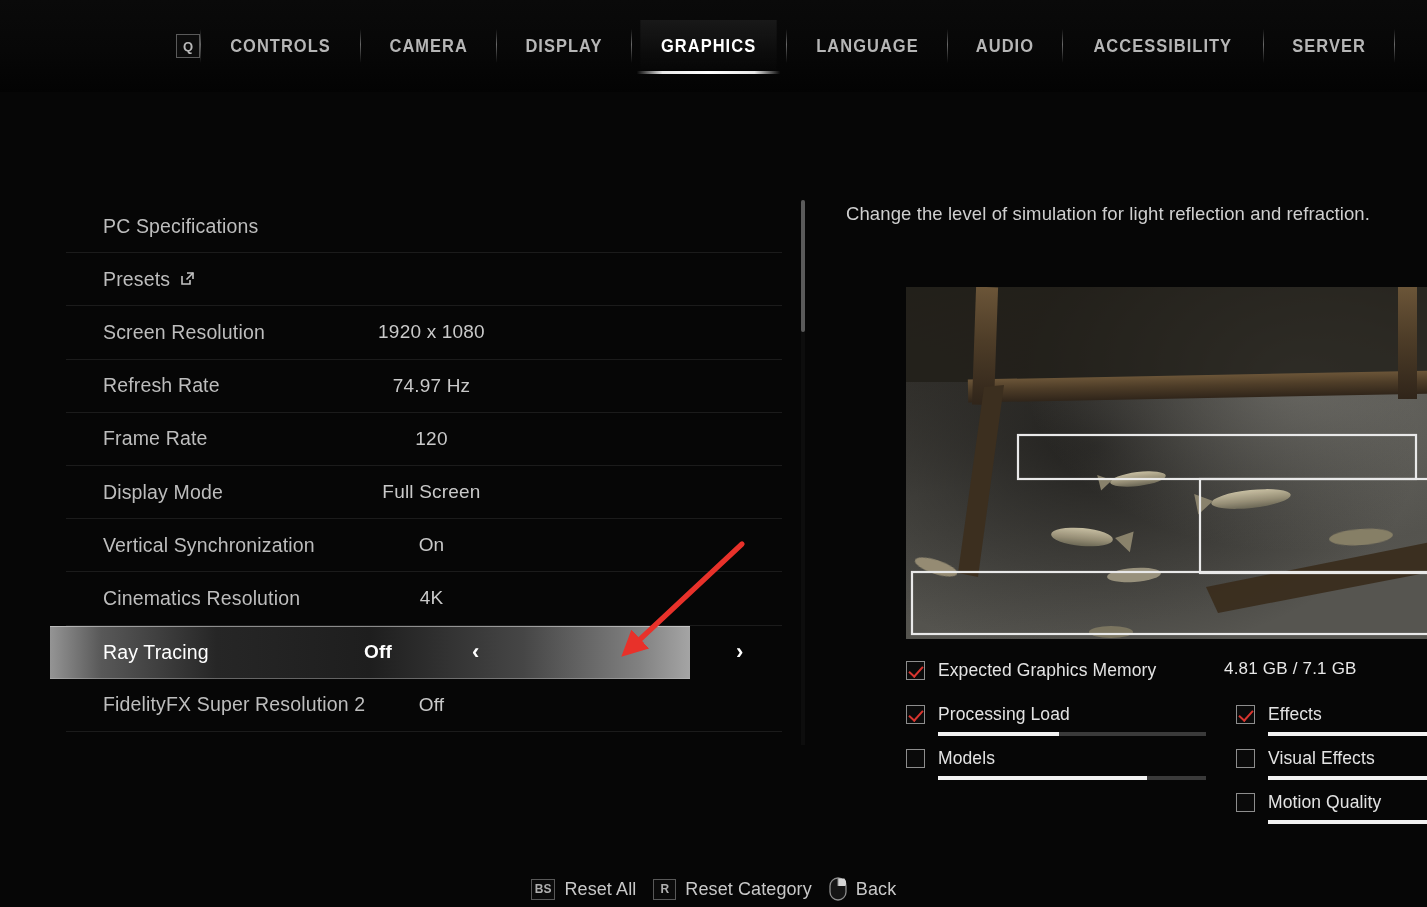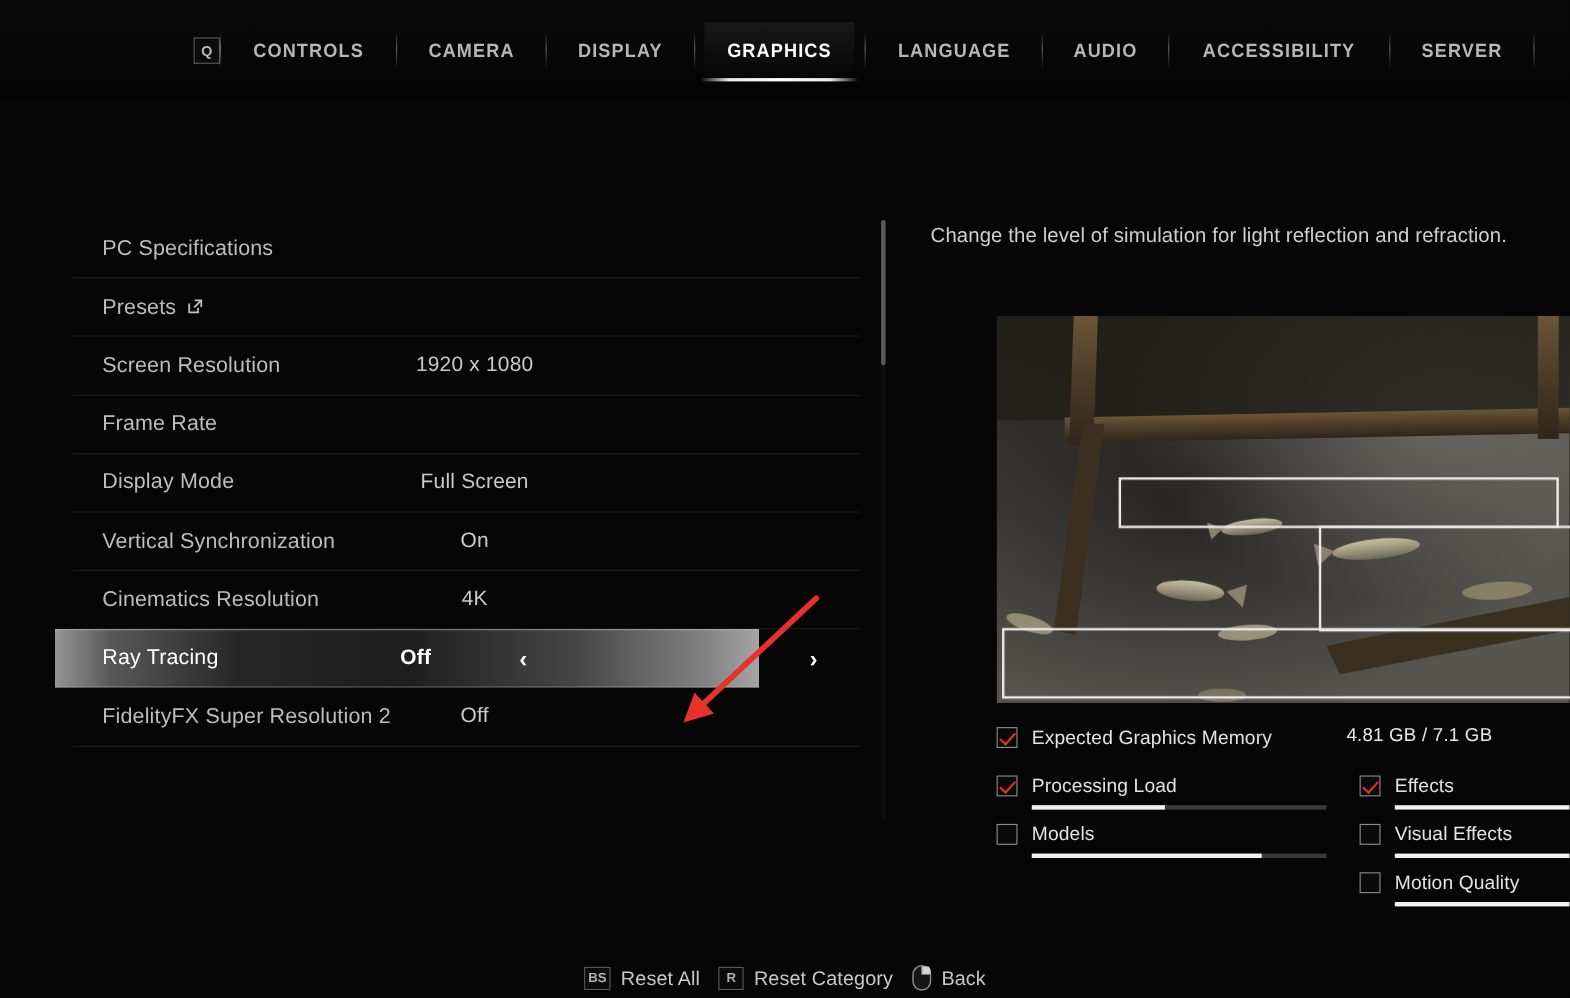--- a/index.html
+++ b/index.html
@@ -81,21 +81,21 @@
   .srow {
     position: relative;
     height: 53.2px;
     display: flex; align-items: center;
     border-bottom: 1px solid #1b1b1b;
   }
   .srow:first-child { border-top: none; }
   .srow .slabel {
     color: #bdbdbd;
     font-size: 19.5px;
-    margin-left: 27px;
+    margin-left: 37px;
     letter-spacing: .15px;
     white-space: nowrap;
     display: flex; align-items: center; gap: 8px;
   }
   .srow .svalue {
     position: absolute;
     left: 15px; right: 0;
     text-align: center;
     color: #c9c9c9;
     font-size: 19px;
@@ -310,22 +310,29 @@
         </div>
       </div>
       <div class="srow">
         <div class="slabel">
           <span>Screen Resolution</span>
         </div>
         <div class="svalue">1920 x 1080</div>
       </div>
       <div class="srow">
         <div class="slabel">
+          <span>Refresh Rate</span>
+        </div>
+        <div class="svalue">74.97 Hz</div>
+      </div>
+      <div class="srow">
+        <div class="slabel">
           <span>Frame Rate</span>
         </div>
+        <div class="svalue">120</div>
       </div>
       <div class="srow">
         <div class="slabel">
           <span>Display Mode</span>
         </div>
         <div class="svalue">Full Screen</div>
       </div>
       <div class="srow">
         <div class="slabel">
           <span>Vertical Synchronization</span>

